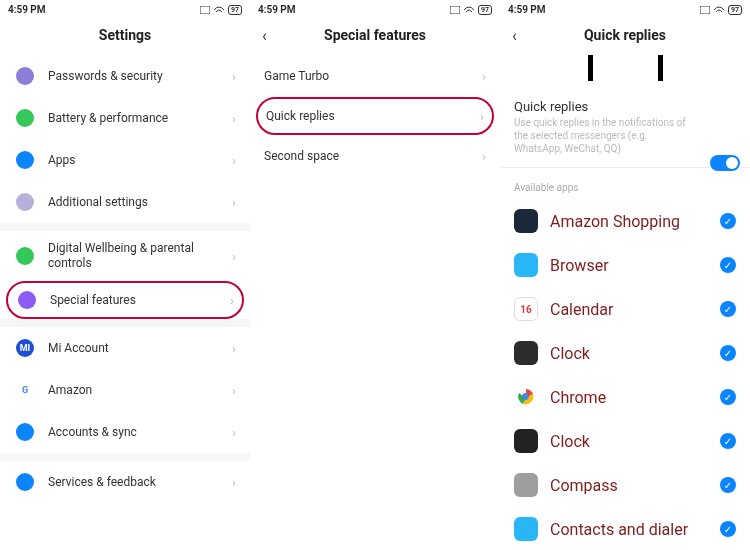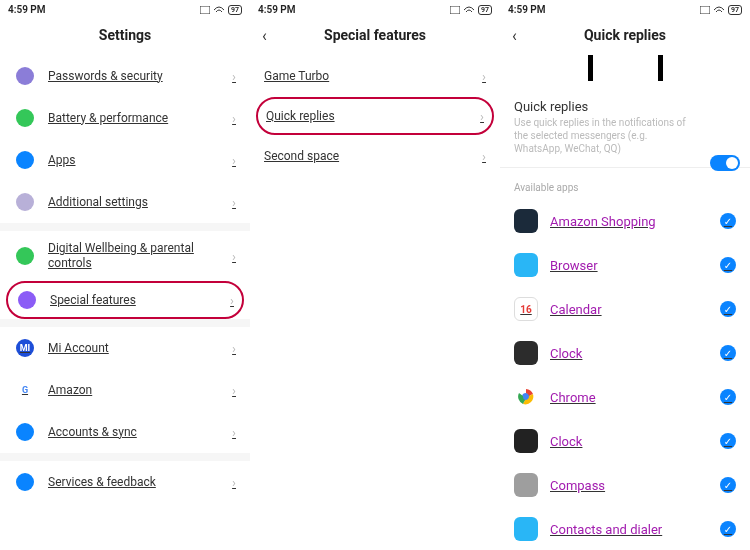--- a/index.html
+++ b/index.html
@@ -5,39 +5,39 @@
   * { box-sizing: border-box; margin: 0; padding: 0; }
   body { font-family: -apple-system, Roboto, Arial, sans-serif; background: #fff; width: 750px; height: 550px; display: flex; font-size: 12px; color: #333; }
   .panel { flex: 1; border-right: 0px solid #eee; display: flex; flex-direction: column; min-width: 0; }
   .panel:last-child { border-right: none; }
   .statusbar { display: flex; justify-content: space-between; padding: 4px 8px; font-size: 10px; font-weight: 600; color: #222; }
   .status-right { display: flex; gap: 4px; align-items: center; }
   .status-right svg { display: block; }
   .header { display: flex; align-items: center; justify-content: center; position: relative; padding: 8px 4px 12px; }
   .header .back { position: absolute; left: 12px; font-size: 16px; color: #333; }
   .header .title { font-weight: 700; font-size: 14px; color: #222; }
-  .list { flex: 1; overflow: hidden; text-decoration: underline; }
+  .list { flex: 1; overflow: hidden; }
   .row { display: flex; align-items: center; padding: 10px 14px; min-height: 42px; }
   .row .icon-slot { width: 22px; display: flex; justify-content: center; margin-right: 12px; }
   .row .label { flex: 1; font-size: 12px; color: #333; line-height: 15px; }
   .row .chev { color: #bbb; font-size: 13px; }
   .divider { height: 8px; background: #f6f6f6; }
   .highlighted { border: 2px solid #c3003a; border-radius: 22px; margin: 0 6px; padding: 8px 8px; min-height: 38px; }
   .ico { width: 18px; height: 18px; border-radius: 50%; display: flex; align-items: center; justify-content: center; font-size: 11px; color: #fff; }
   .section-label { font-size: 10px; color: #aaa; padding: 10px 14px 6px; }
   .qr-toggle-block { padding: 12px 14px; border-bottom: 1px solid #eee; margin-bottom: 4px; }
   .qr-toggle-block .qr-title { font-size: 13px; color: #333; margin-bottom: 2px; }
   .qr-toggle-block .qr-sub { font-size: 10px; color: #bbb; line-height: 13px; padding-right: 48px; }
   .qr-toggle-block .toggle { position: absolute; right: 10px; }
   .qr-row { position: relative; }
   .toggle { width: 30px; height: 16px; background: #0a84ff; border-radius: 10px; position: relative; }
   .toggle::after { content: ""; position: absolute; width: 12px; height: 12px; background: #fff; border-radius: 50%; top: 2px; right: 2px; }
   .app-row { display: flex; align-items: center; padding: 10px 14px; min-height: 42px; }
   .app-row .app-icon { width: 24px; height: 24px; border-radius: 6px; margin-right: 12px; display: flex; align-items: center; justify-content: center; color: #fff; font-size: 10px; font-weight: 700; }
-  .app-row .app-label { flex: 1; font-size: 13px; color: #a21caf; }
+  .app-row .app-label { flex: 1; font-size: 16px; color: #7f1d1d; }
   .check { width: 16px; height: 16px; border-radius: 50%; background: #0a84ff; display: flex; align-items: center; justify-content: center; color: #fff; font-size: 10px; }
   .tab-bars { display: flex; justify-content: space-around; padding: 0 55px 6px; }
   .tab-bars div { width: 5px; height: 26px; background: #000; }
 </style>
 </head>
 <body>
 
 <div class="panel">
   <div class="statusbar">
     <span>4:59 PM</span>

